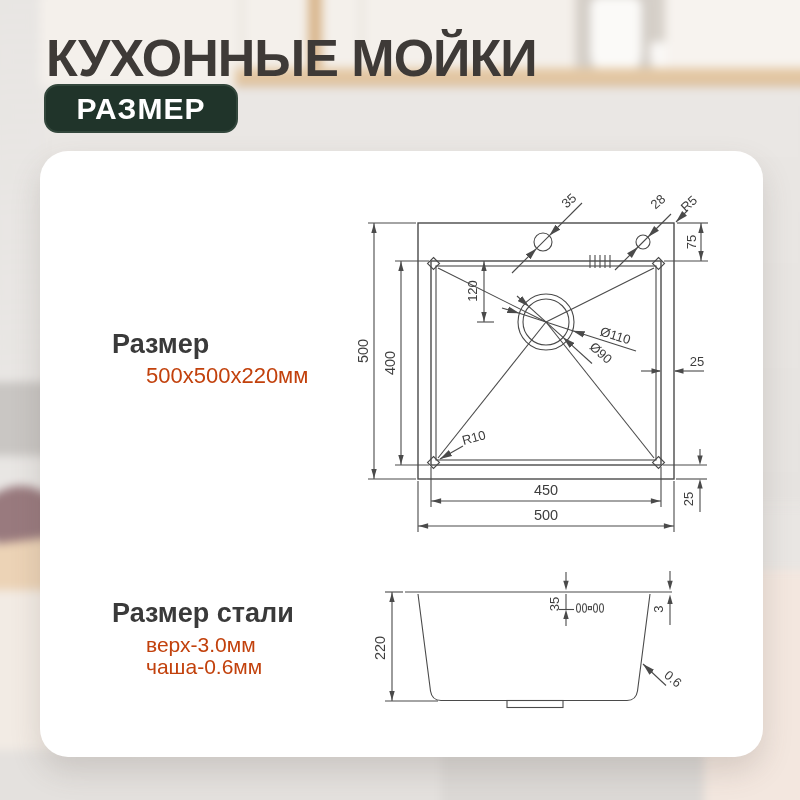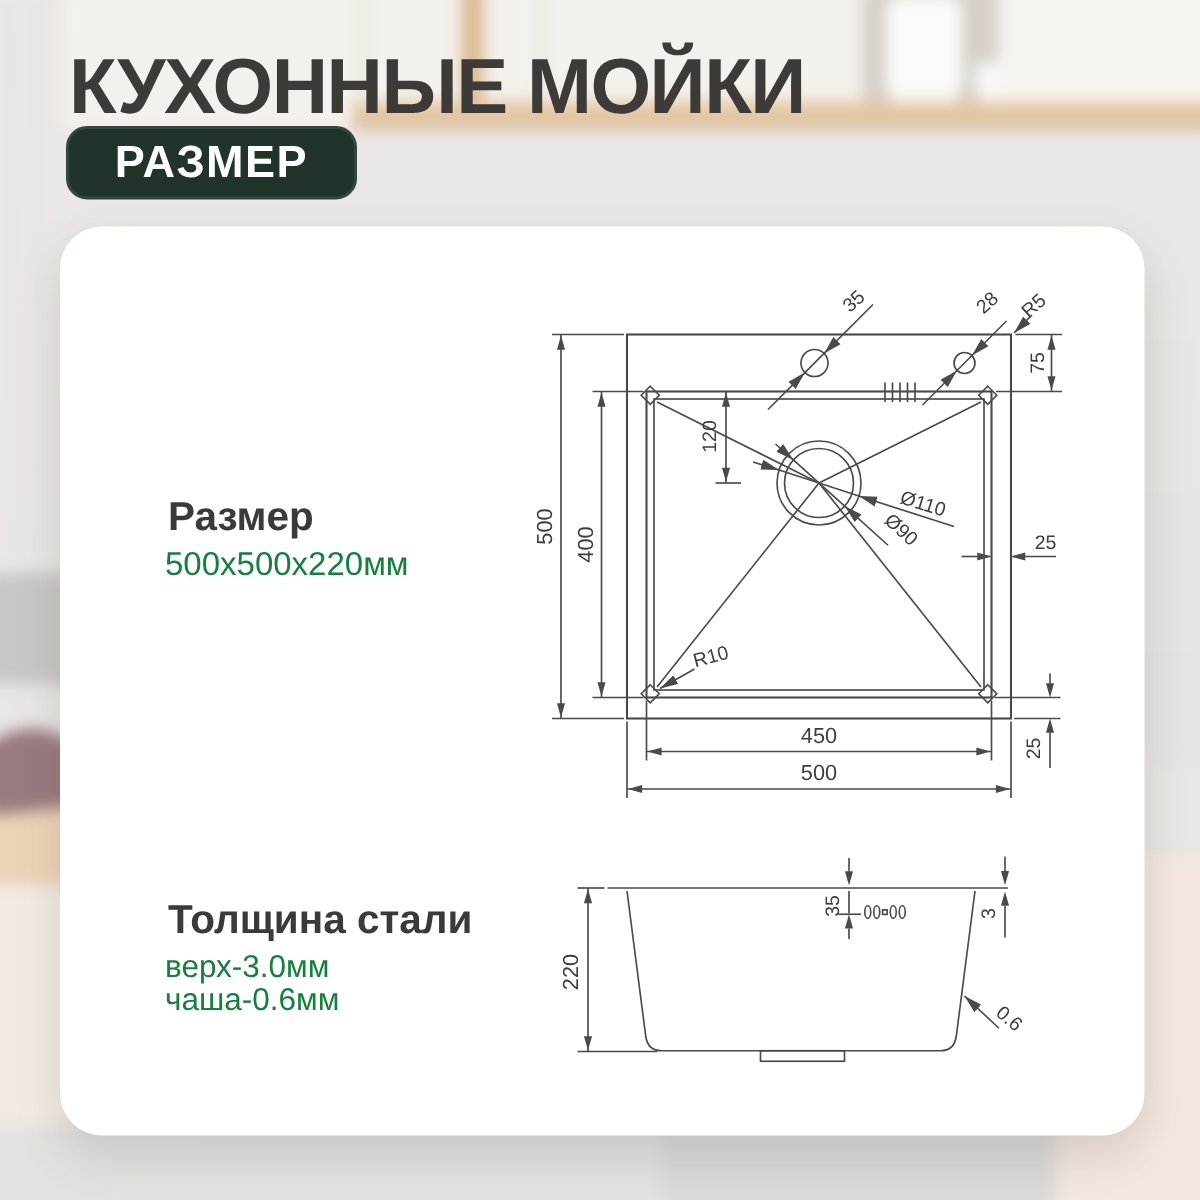--- a/index.html
+++ b/index.html
@@ -42,21 +42,21 @@
     display:flex;align-items:center;justify-content:center;
   }
   .badge span{color:#ffffff;font-size:30px;font-weight:bold;letter-spacing:1px;}
   
   .card{
     position:absolute;left:40px;top:151px;width:723px;height:606px;
     background:#ffffff;border-radius:28px;
     box-shadow:0 14px 30px rgba(90,80,70,.18);
   }
   .sec-heading{position:absolute;font-size:27px;font-weight:bold;color:#3a3a3a;}
-  .sec-text{position:absolute;font-size:21px;color:#15803d;line-height:22px;}
+  .sec-text{position:absolute;font-size:21px;color:#c2410c;line-height:22px;margin-left:36px;}
   #size-heading{left:112px;top:329px;}
   #size-value{left:110px;top:365px;font-size:22px;}
   #thick-heading{left:112px;top:598px;}
   #thick-lines{left:110px;top:634px;}
   
   svg.drawing{position:absolute;left:0;top:0;width:800px;height:800px;}
   svg.drawing line, svg.drawing path.s, svg.drawing rect, svg.drawing circle, svg.drawing ellipse, svg.drawing polygon{
     stroke:#4a4a4a;stroke-width:1.1;fill:none;
   }
   svg.drawing .thick{stroke-width:1.4;}
@@ -91,21 +91,21 @@
 <div class="title">КУХОННЫЕ МОЙКИ</div>
 <div class="badge">
   <span>РАЗМЕР</span>
 </div>
 
 <div class="card"></div>
 
 <div class="sec-heading" id="size-heading">Размер</div>
 <div class="sec-text" id="size-value">500x500x220мм</div>
 
-<div class="sec-heading" id="thick-heading">Толщина стали</div>
+<div class="sec-heading" id="thick-heading">Размер стали</div>
 <div class="sec-text" id="thick-lines">
   <div>верх-3.0мм</div>
   <div>чаша-0.6мм</div>
 </div>
 
 <svg class="drawing" viewBox="0 0 800 800">
   <defs>
     <marker id="ah" viewBox="0 0 10 6" refX="10" refY="3" markerWidth="11" markerHeight="6.6" orient="auto">
       <path d="M10,3 L0,0.2 L0,5.8 Z" fill="#4a4a4a"></path>
     </marker>

